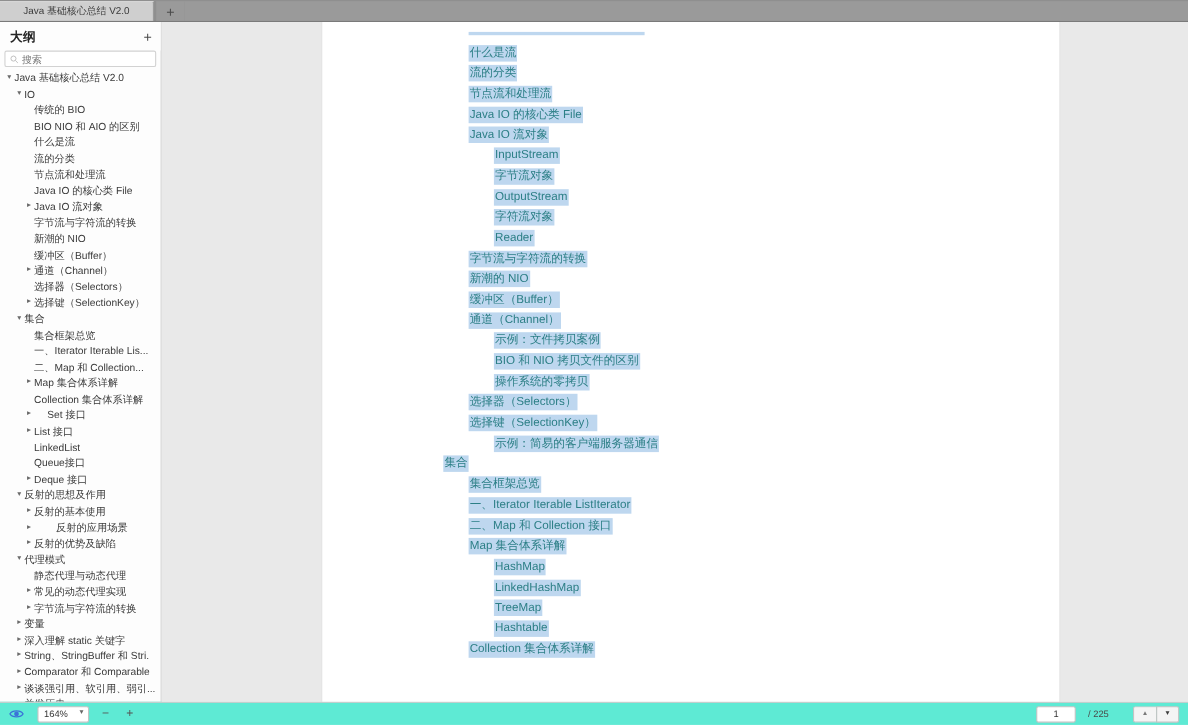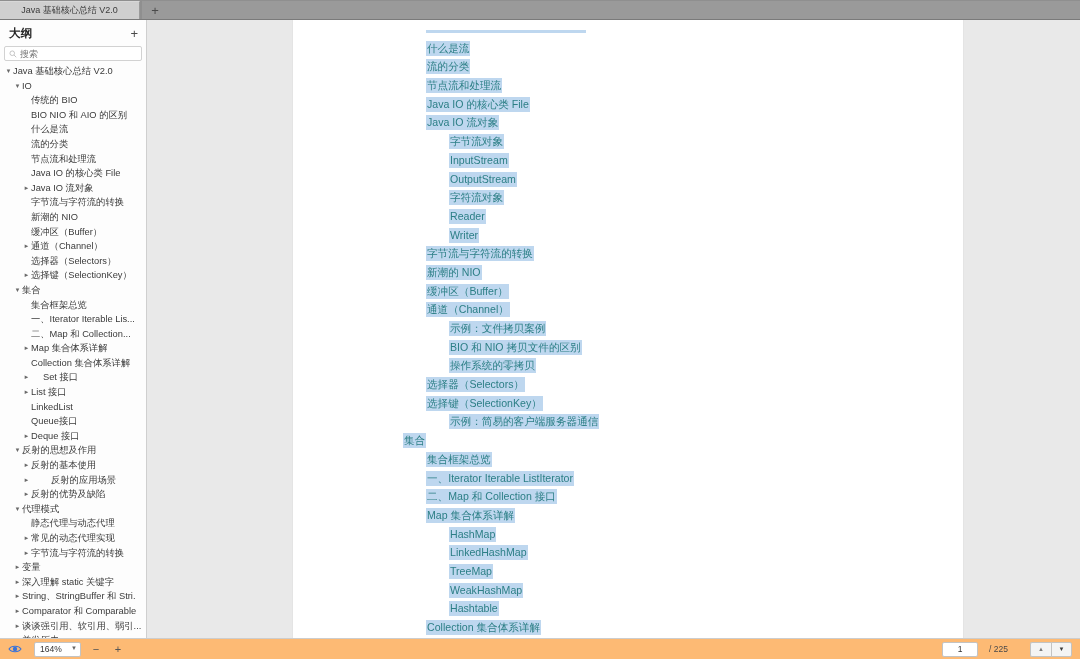--- a/index.html
+++ b/index.html
@@ -183,21 +183,21 @@
     background: #bed7ef;
     color: #2c7f86;
     padding: 1px 1px 2px 1px;
   }
   .dline.partial .seg { color: transparent; }
 
   
   .statusbar {
     height: 21px;
     flex: 0 0 21px;
-    background: #fdba74;
+    background: #5eead4;
     border-top: 1px solid #cdcdcd;
     display: flex;
     align-items: center;
     padding: 0 8px;
     gap: 8px;
     font-size: 9px;
     color: #4a4a4a;
   }
   .eye {
     width: 14px; height: 14px;
@@ -444,45 +444,43 @@
 
     <div class="viewer">
       <div class="page">
         <div class="doc-lines" id="doclines">
             <div class="dline partial" style="padding-left: 133px;"><span class="seg" style="display: inline-block; width: 160px;"></span></div>
             <div class="dline" style="padding-left: 133px;"><span class="seg">什么是流</span></div>
             <div class="dline" style="padding-left: 133px;"><span class="seg">流的分类</span></div>
             <div class="dline" style="padding-left: 133px;"><span class="seg">节点流和处理流</span></div>
             <div class="dline" style="padding-left: 133px;"><span class="seg">Java IO 的核心类 File</span></div>
             <div class="dline" style="padding-left: 133px;"><span class="seg">Java IO 流对象</span></div>
+            <div class="dline" style="padding-left: 156px;"><span class="seg">InputStream</span></div>
             <div class="dline" style="padding-left: 156px;"><span class="seg">字节流对象</span></div>
-            <div class="dline" style="padding-left: 156px;"><span class="seg">InputStream</span></div>
             <div class="dline" style="padding-left: 156px;"><span class="seg">OutputStream</span></div>
             <div class="dline" style="padding-left: 156px;"><span class="seg">字符流对象</span></div>
             <div class="dline" style="padding-left: 156px;"><span class="seg">Reader</span></div>
-            <div class="dline" style="padding-left: 156px;"><span class="seg">Writer</span></div>
             <div class="dline" style="padding-left: 133px;"><span class="seg">字节流与字符流的转换</span></div>
             <div class="dline" style="padding-left: 133px;"><span class="seg">新潮的 NIO</span></div>
             <div class="dline" style="padding-left: 133px;"><span class="seg">缓冲区（Buffer）</span></div>
             <div class="dline" style="padding-left: 133px;"><span class="seg">通道（Channel）</span></div>
             <div class="dline" style="padding-left: 156px;"><span class="seg">示例：文件拷贝案例</span></div>
             <div class="dline" style="padding-left: 156px;"><span class="seg">BIO 和 NIO 拷贝文件的区别</span></div>
             <div class="dline" style="padding-left: 156px;"><span class="seg">操作系统的零拷贝</span></div>
             <div class="dline" style="padding-left: 133px;"><span class="seg">选择器（Selectors）</span></div>
             <div class="dline" style="padding-left: 133px;"><span class="seg">选择键（SelectionKey）</span></div>
             <div class="dline" style="padding-left: 156px;"><span class="seg">示例：简易的客户端服务器通信</span></div>
             <div class="dline" style="padding-left: 110px;"><span class="seg">集合</span></div>
             <div class="dline" style="padding-left: 133px;"><span class="seg">集合框架总览</span></div>
             <div class="dline" style="padding-left: 133px;"><span class="seg">一、Iterator Iterable ListIterator</span></div>
             <div class="dline" style="padding-left: 133px;"><span class="seg">二、Map 和 Collection 接口</span></div>
             <div class="dline" style="padding-left: 133px;"><span class="seg">Map 集合体系详解</span></div>
             <div class="dline" style="padding-left: 156px;"><span class="seg">HashMap</span></div>
             <div class="dline" style="padding-left: 156px;"><span class="seg">LinkedHashMap</span></div>
             <div class="dline" style="padding-left: 156px;"><span class="seg">TreeMap</span></div>
-            <div class="dline" style="padding-left: 156px;"><span class="seg">WeakHashMap</span></div>
             <div class="dline" style="padding-left: 156px;"><span class="seg">Hashtable</span></div>
             <div class="dline" style="padding-left: 133px;"><span class="seg">Collection 集合体系详解</span></div>
             <div class="dline" style="padding-left: 133px;"></div>
           </div>
       </div>
     </div>
 
   </div>
 
   <div class="statusbar">

